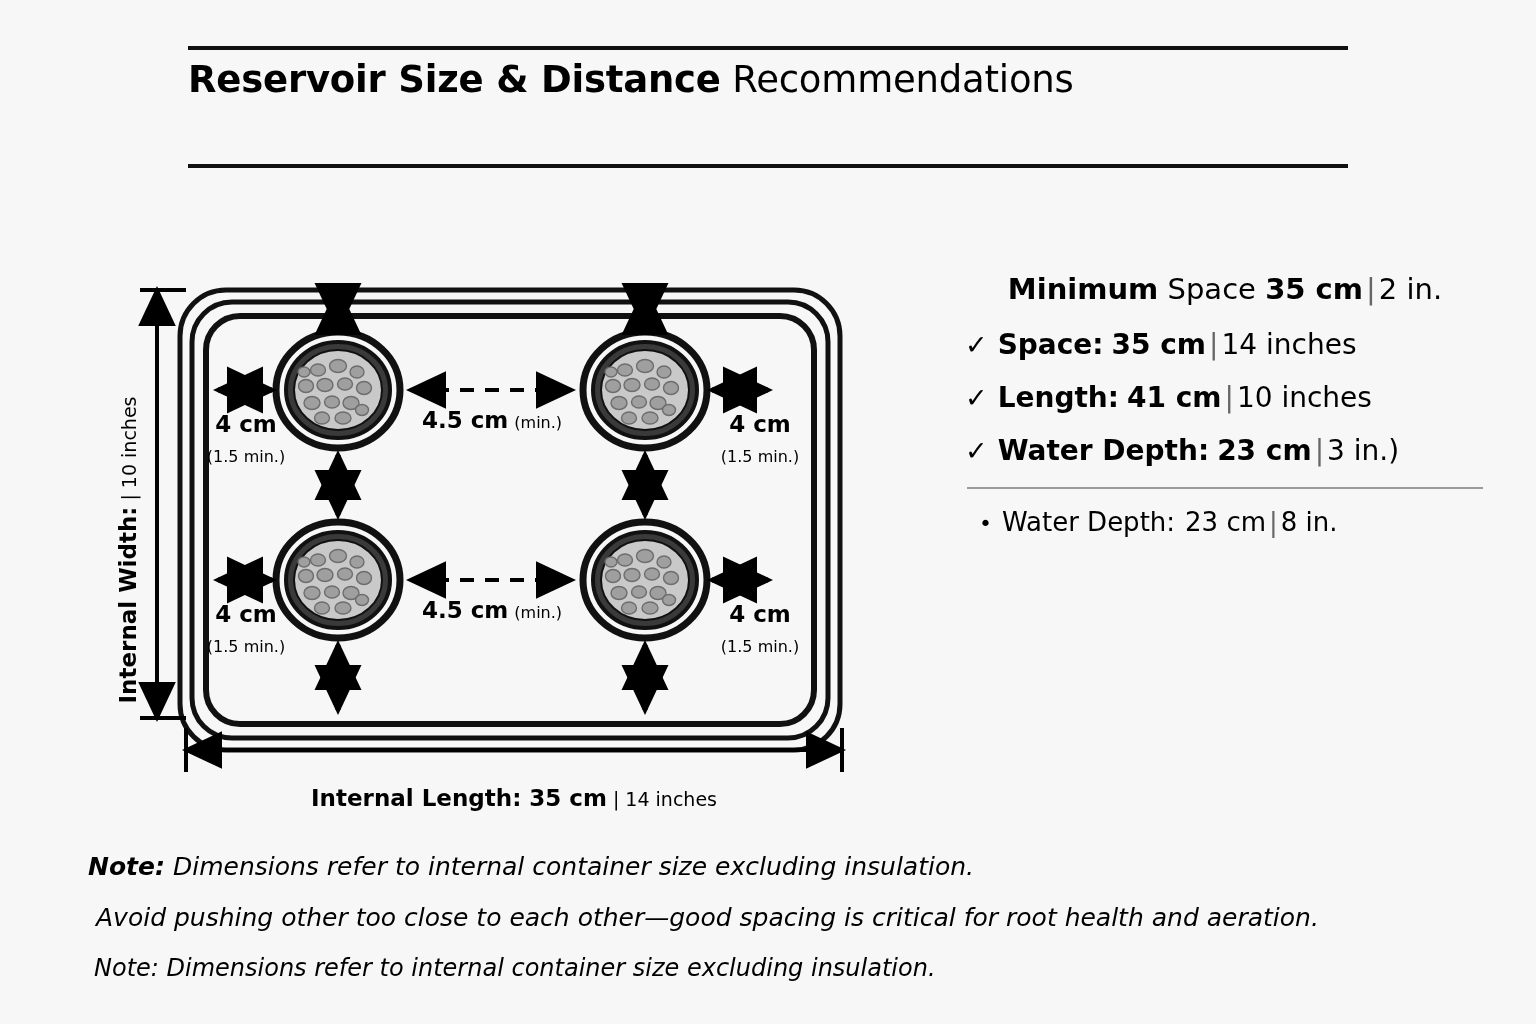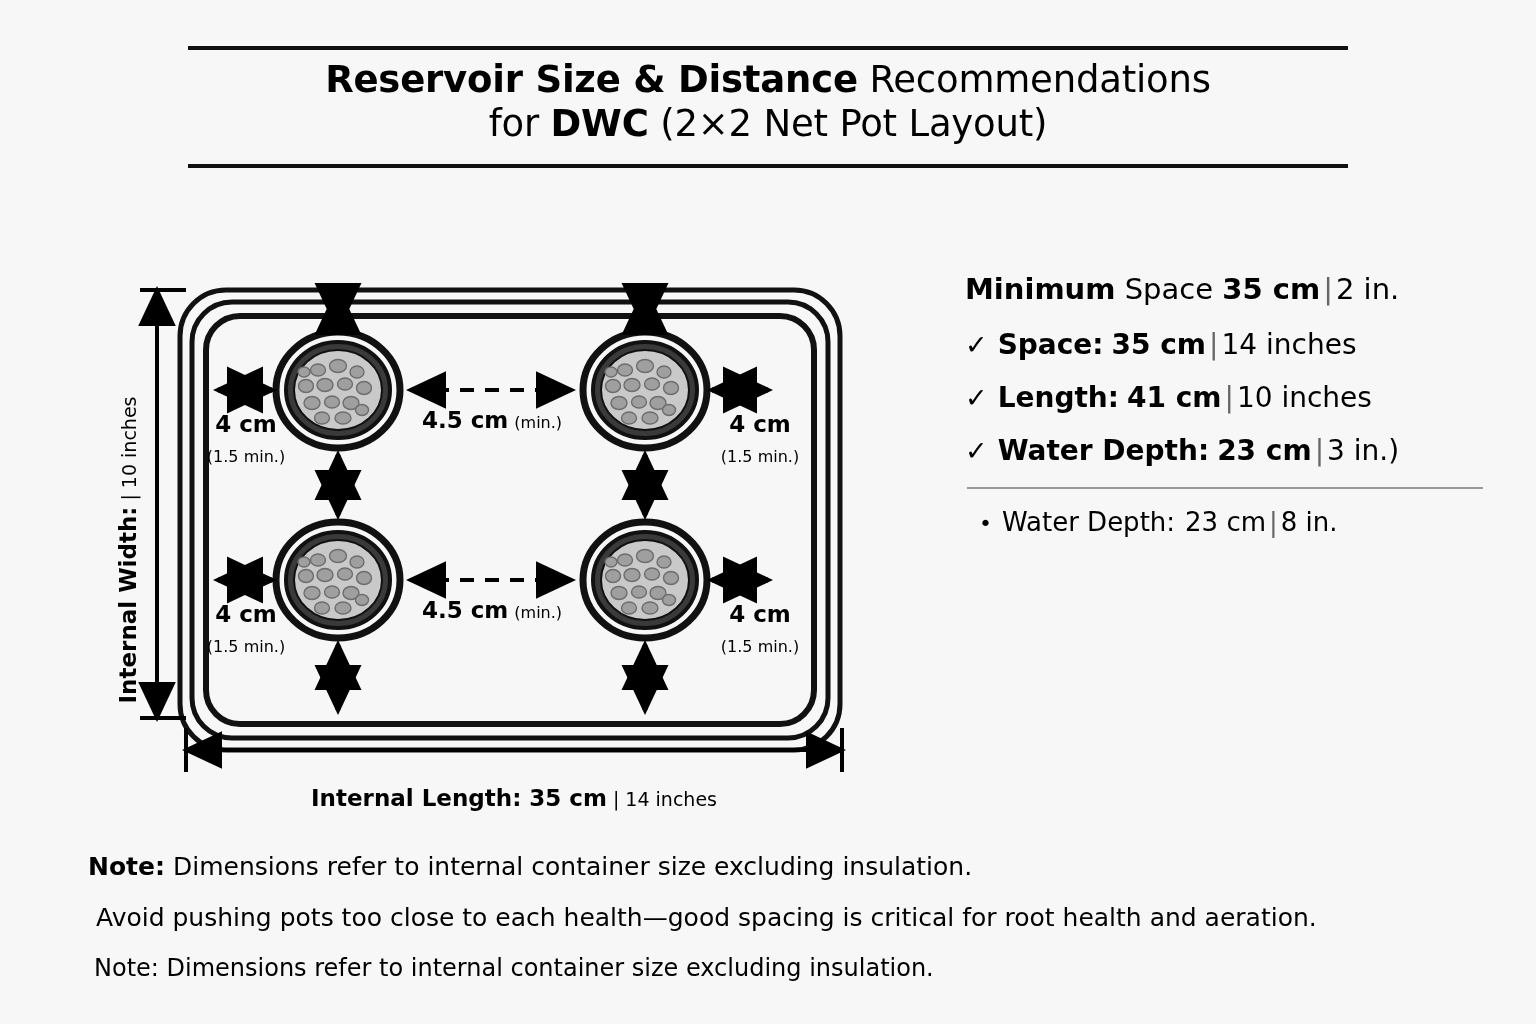--- a/index.html
+++ b/index.html
@@ -28,21 +28,21 @@
     height: 4px;
     background: #111;
   }
   .title-rule.top { top: 46px; }
   .title-rule.bottom { top: 164px; }
   .title-block {
     position: absolute;
     left: 188px;
     top: 58px;
     width: 1160px;
-    text-align: center;
+    text-align: left;
     line-height: 1.18;
   }
   .title-line {
     font-size: 37px;
     letter-spacing: -0.2px;
   }
   .t-bold { font-weight: bold; }
   .t-reg { font-weight: normal; }
 
   
@@ -67,20 +67,21 @@
   #panel {
     position: absolute;
     left: 965px;
     top: 272px;
     width: 520px;
   }
   .panel-head {
     font-size: 29px;
     margin-bottom: 22px;
     white-space: nowrap;
+    text-align: center;
   }
   .panel-head .b { font-weight: bold; }
   .panel-head .r { font-weight: normal; }
   .sep { color: #666; font-weight: normal; padding: 0 3px; }
 
   .check-row {
     font-size: 28px;
     margin-bottom: 20px;
     white-space: nowrap;
     display: flex;
@@ -108,42 +109,40 @@
     align-items: baseline;
   }
   .bullet-dot { font-size: 22px; margin: 0 10px 0 14px; }
 
   
   #notes {
     position: absolute;
     left: 88px;
     top: 852px;
     width: 1390px;
+    font-style: italic;
   }
   .note {
     font-size: 25px;
     margin-bottom: 22px;
     white-space: nowrap;
   }
   .note .nb { font-weight: bold; }
   .note.n2 { padding-left: 8px; }
   .note.n3 { padding-left: 6px; font-size: 24px; }
 </style>
 </head>
 <body>
 
 <div id="page">
 
   <div class="title-rule top"></div>
   <div class="title-block">
     <div class="title-line">
       <span class="t-bold">Reservoir Size &amp; Distance</span><span class="t-reg"> Recommendations</span>
-    </div>
-    <div class="title-line">
-      <span class="t-reg">for </span><span class="t-bold">DWC</span><span class="t-reg"> (2×2 Net Pot Layout)</span>
     </div>
   </div>
   <div class="title-rule bottom"></div>
 
   <div id="diagram">
     <svg width="800" height="600" viewBox="0 0 800 600" xmlns="http://www.w3.org/2000/svg">
       <defs>
         <marker id="arrH" markerWidth="11" markerHeight="11" refX="9" refY="5.5" orient="auto">
           <path d="M0,0.8 L10,5.5 L0,10.2 Z" fill="#000"></path>
         </marker>
@@ -339,20 +338,20 @@
       <span class="sep">|</span>
       <span>8 in.</span>
     </div>
   </div>
 
   <div id="notes">
     <div class="note n1">
       <span class="nb">Note:</span><span> Dimensions refer to internal container size excluding insulation.</span>
     </div>
     <div class="note n2">
-      <span>Avoid pushing pots too close to each health—good spacing is critical for root health and aeration.</span>
+      <span>Avoid pushing other too close to each other—good spacing is critical for root health and aeration.</span>
     </div>
     <div class="note n3">
       <span>Note: Dimensions refer to internal container size excluding insulation.</span>
     </div>
   </div>
 
 </div>
 
 </body></html>

